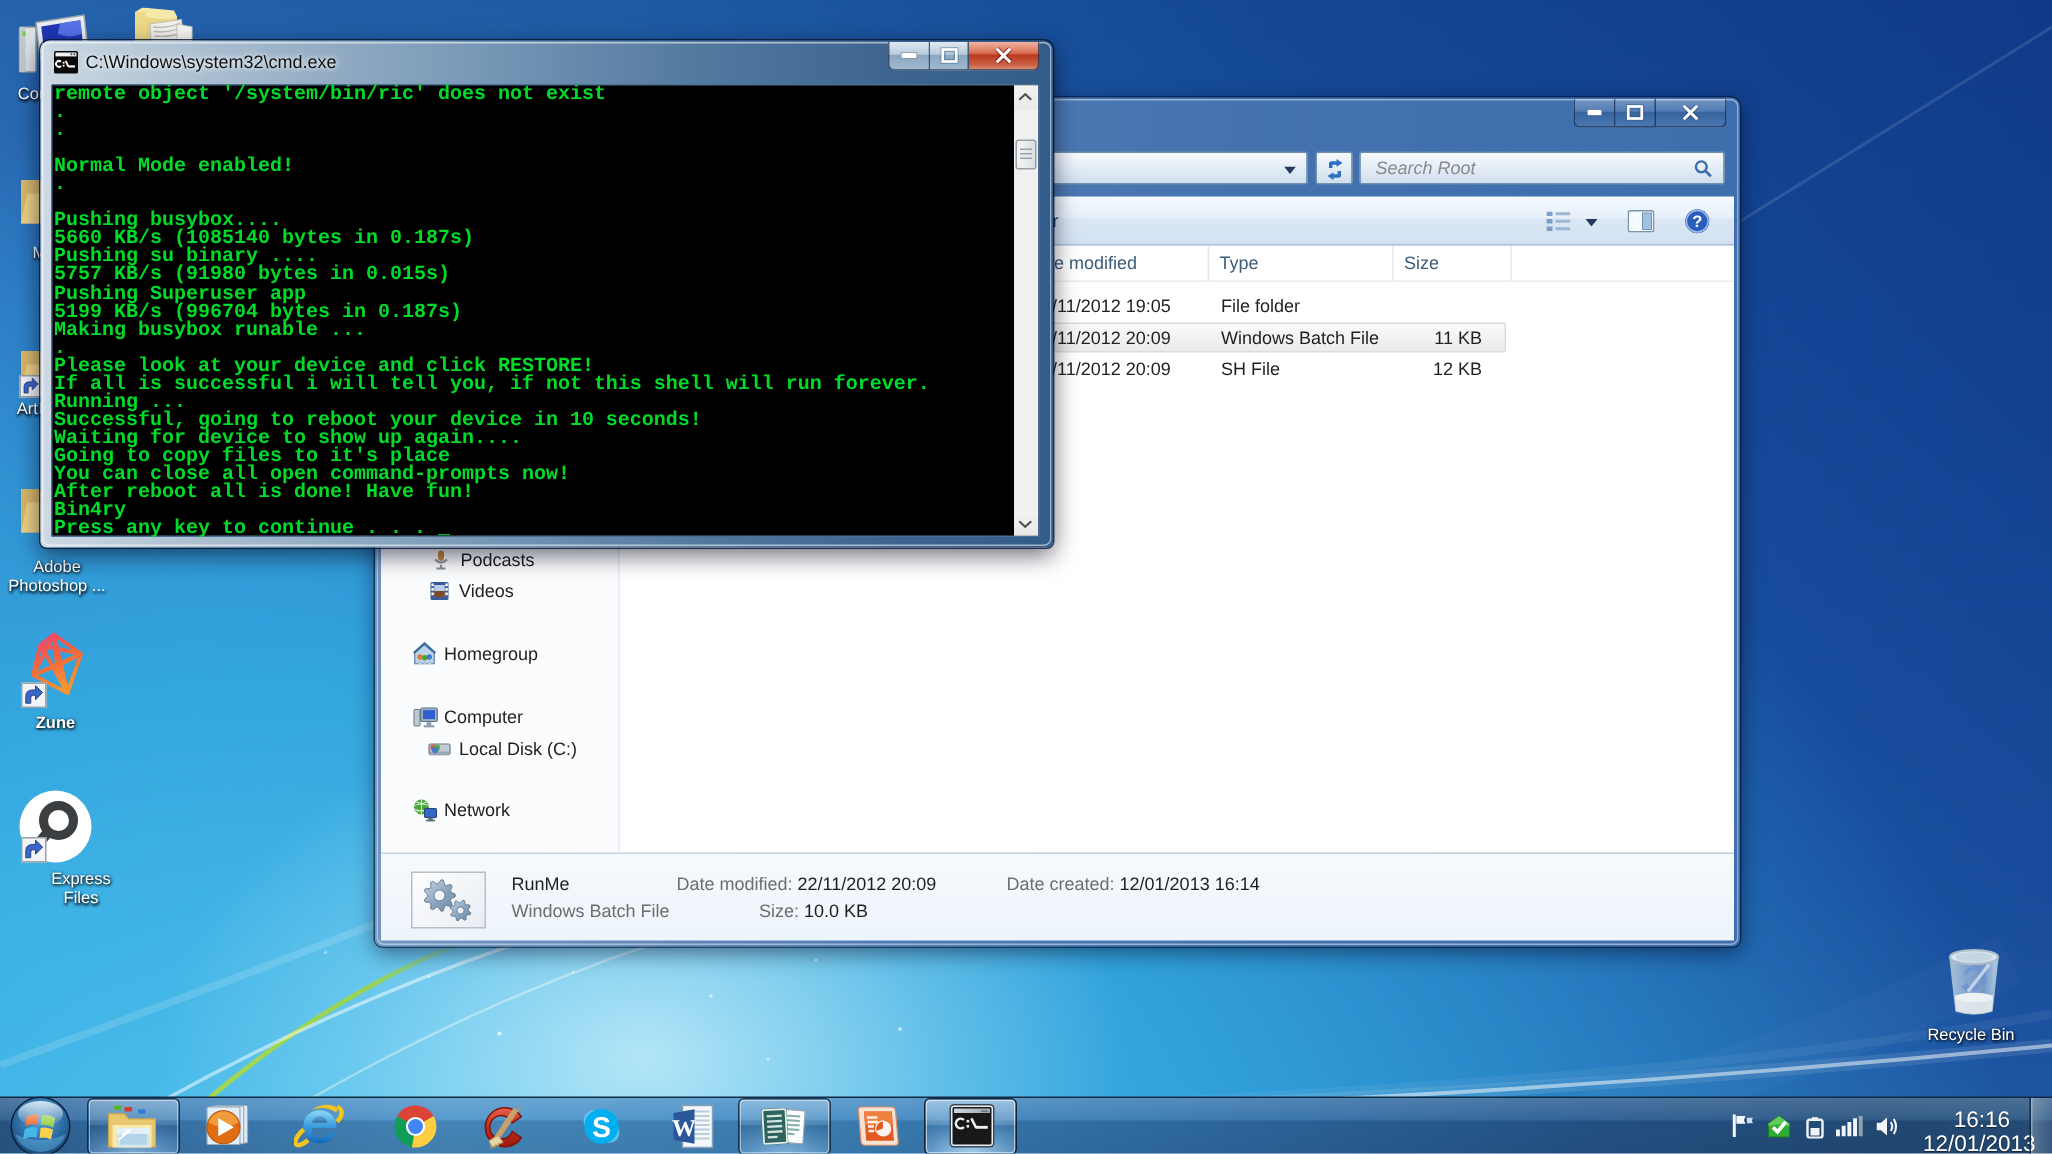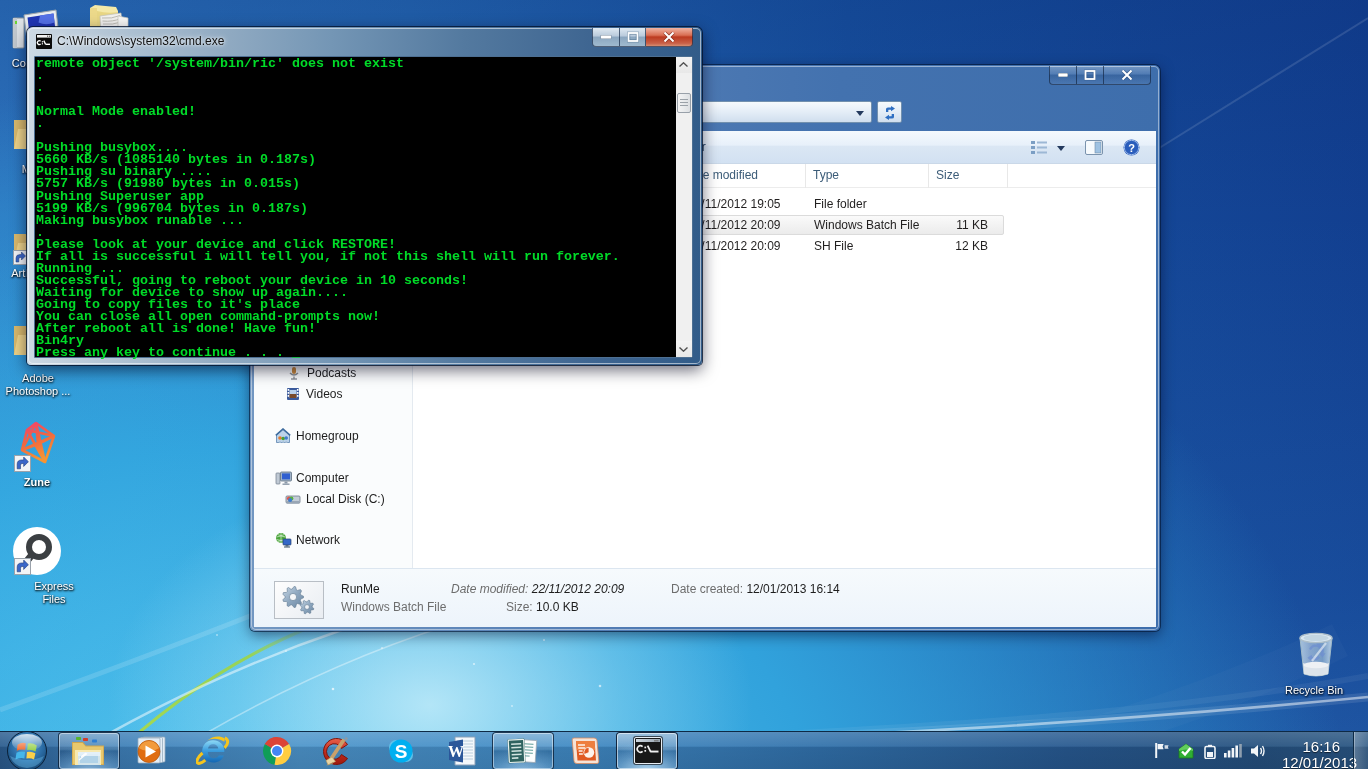--- a/index.html
+++ b/index.html
@@ -237,20 +237,27 @@
 
   <div class="abox" style="left:13px; top:36px; width:609px; height:22px;">
     <svg width="8" height="5" style="position:absolute;right:7px;top:9px;">
         <path d="M0,0 L8,0 L4,5 Z" fill="#243a5e"></path>
       </svg>
   </div>
   <div class="abox" style="left:627px; top:36px; width:25px; height:22px;">
     <svg width="14" height="14" viewBox="0 0 14 14" style="position:absolute;left:5px;top:4px;">
       <path d="M3,6 L3,3 Q3,1.5 5,1.5 L8,1.5 L8,0 L12,2.6 L8,5.2 L8,3.8 L5.6,3.8 Q5.3,3.8 5.3,4.2 L5.3,6 Z" fill="#2f6fc2"></path>
       <path d="M11,8 L11,11 Q11,12.5 9,12.5 L6,12.5 L6,14 L2,11.4 L6,8.8 L6,10.2 L8.4,10.2 Q8.7,10.2 8.7,9.8 L8.7,8 Z" fill="#2f6fc2"></path>
+    </svg>
+  </div>
+  <div class="abox" style="left:656px; top:36px; width:244px; height:22px;">
+    <div style="position:absolute;left:10px;top:3px;font-size:12px;font-style:italic;color:#8a8a8a;">Search Root</div>
+    <svg width="13" height="13" viewBox="0 0 13 13" style="position:absolute;right:7px;top:4px;">
+      <circle cx="5.2" cy="5.2" r="3.6" fill="none" stroke="#3a6ea5" stroke-width="1.6"></circle>
+      <line x1="8" y1="8" x2="11.6" y2="11.6" stroke="#3a6ea5" stroke-width="1.8"></line>
     </svg>
   </div>
 
   <div class="toolbar">
     <div style="position:absolute;left:441px;top:9px;font-size:12px;color:#1e3c5c;">er</div>
     <svg width="16" height="14" viewBox="0 0 16 14" style="position:absolute;left:777px;top:10px;">
       <rect x="0" y="0" width="4" height="3" fill="#7b9ec4"></rect>
         <rect x="0" y="5" width="4" height="3" fill="#7b9ec4"></rect>
         <rect x="0" y="10" width="4" height="3" fill="#7b9ec4"></rect>
       <rect x="6" y="0.5" width="10" height="2" fill="#9db8d5"></rect>
@@ -367,21 +374,21 @@
               <stop offset="0.5" stop-color="#8fa8c0"></stop>
               <stop offset="1" stop-color="#6d88a2"></stop>
             </linearGradient>
           </defs>
         <path fill-rule="evenodd" fill="url(#gearg)" stroke="#5f7990" stroke-width="0.6" d="M25.5,12.2 L25.5,13.8 L22.7,15.1 L22.3,16.3 L23.5,19.1 L22.5,20.4 L19.5,19.6 L18.4,20.2 L17.6,23.2 L16.0,23.5 L14.2,21.0 L13.0,20.7 L10.5,22.5 L9.1,21.7 L9.3,18.6 L8.5,17.6 L5.4,17.4 L4.9,15.8 L7.0,13.6 L7.0,12.4 L4.9,10.2 L5.4,8.6 L8.5,8.4 L9.3,7.4 L9.1,4.3 L10.5,3.5 L13.0,5.3 L14.2,5.0 L16.0,2.5 L17.6,2.8 L18.4,5.8 L19.5,6.4 L22.5,5.6 L23.5,6.9 L22.3,9.7 L22.7,10.9 Z M18.6,13.0 A3.6,3.6 0 1,0 11.4,13.0 A3.6,3.6 0 1,0 18.6,13.0 Z"></path>
         <path fill-rule="evenodd" fill="url(#gearg)" stroke="#5f7990" stroke-width="0.6" d="M35.8,24.5 L35.5,25.7 L33.3,26.0 L32.7,26.7 L32.8,28.9 L31.7,29.5 L29.9,28.1 L29.0,28.2 L27.5,29.8 L26.3,29.5 L26.0,27.3 L25.3,26.7 L23.1,26.8 L22.5,25.7 L23.9,23.9 L23.8,23.0 L22.2,21.5 L22.5,20.3 L24.7,20.0 L25.3,19.3 L25.2,17.1 L26.3,16.5 L28.1,17.9 L29.0,17.8 L30.5,16.2 L31.7,16.5 L32.0,18.7 L32.7,19.3 L34.9,19.2 L35.5,20.3 L34.1,22.1 L34.2,23.0 Z M31.4,23.0 A2.4,2.4 0 1,0 26.6,23.0 A2.4,2.4 0 1,0 31.4,23.0 Z"></path>
       </svg>
     </div>
     <div style="position:absolute;left:87px;top:13px;font-size:12px;color:#1e1e1e;">RunMe</div>
     <div style="position:absolute;left:87px;top:31px;font-size:12px;color:#6d6d6d;">Windows Batch File</div>
-    <div style="position:absolute;left:197px;top:13px;font-size:12px;color:#6d6d6d;font-style:italic;">Date modified: <span style="color:#1e1e1e;">22/11/2012 20:09</span></div>
+    <div style="position:absolute;left:197px;top:13px;font-size:12px;color:#6d6d6d;">Date modified: <span style="color:#1e1e1e;">22/11/2012 20:09</span></div>
     <div style="position:absolute;left:252px;top:31px;font-size:12px;color:#6d6d6d;">Size: <span style="color:#1e1e1e;">10.0 KB</span></div>
     <div style="position:absolute;left:417px;top:13px;font-size:12px;color:#6d6d6d;">Date created: <span style="color:#1e1e1e;">12/01/2013 16:14</span></div>
   </div>
 </div>
 
 <div id="cmd">
   <div class="inhl"></div>
 
   <div style="position:absolute;left:9px;top:7px;width:16px;height:15px;background:#0a0a0a;border-radius:1px;">
     <svg width="16" height="15" viewBox="0 0 16 15" style="position:absolute;left:0;top:0;">

